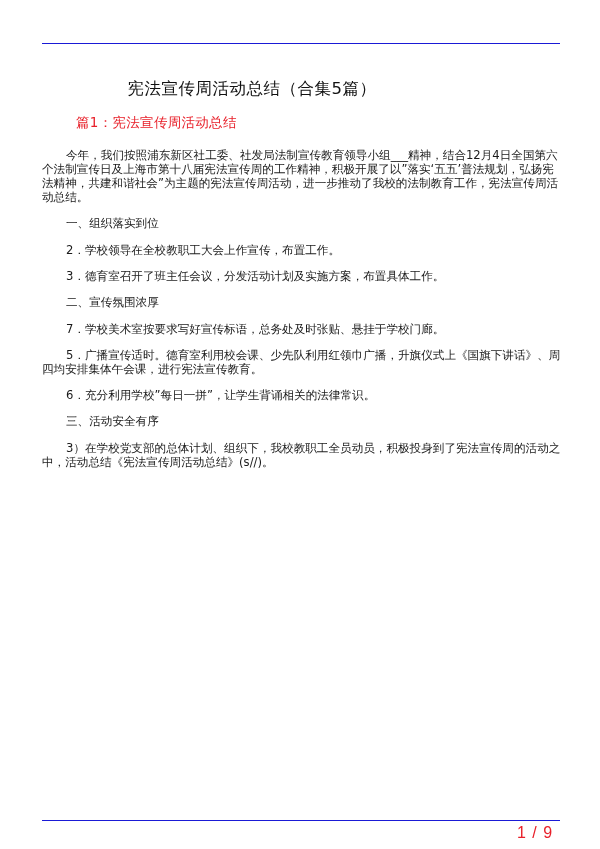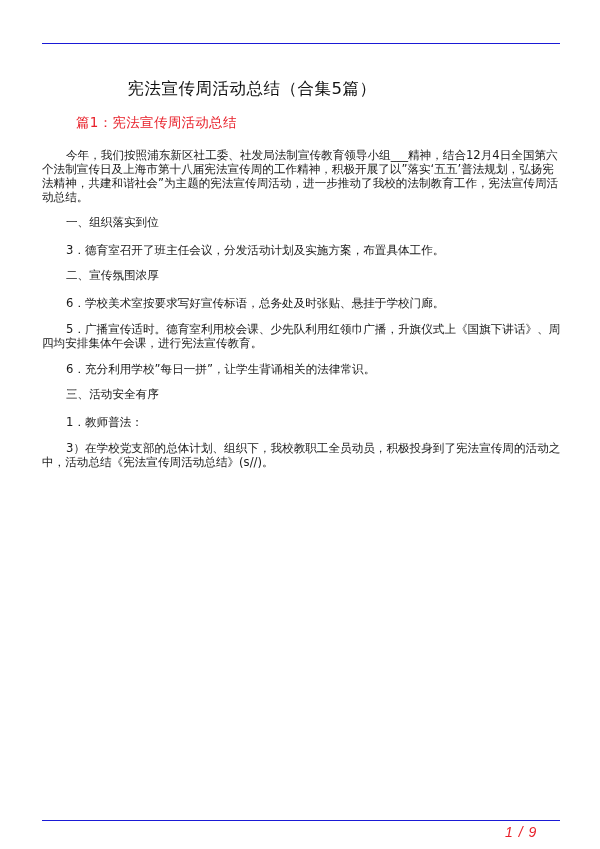--- a/index.html
+++ b/index.html
@@ -54,50 +54,48 @@
       color: #1a1a1a;
     }
     .para {
       margin: 0 0 12px 0;
       text-indent: 24px;
       white-space: normal;
       word-break: break-all;
     }
     .para.heading {
       margin-bottom: 13px;
-      font-family: Liberation Mono, monospace;
     }
     .page-num {
       position: absolute;
       top: 824px;
-      left: 505px;
+      left: 517px;
       font-family: "Liberation Sans", sans-serif;
-      font-size: 14px;
+      font-size: 16px;
       color: #e8202a;
       letter-spacing: 1px;
-      font-style: italic;
     }
   </style>
 </head>
 <body>
 
 <div class="rule top"></div>
 
 <div class="doc-title">宪法宣传周活动总结（合集5篇）</div>
 
 <div class="section-title">篇1：宪法宣传周活动总结</div>
 
 <div class="body">
   <p class="para">今年，我们按照浦东新区社工委、社发局法制宣传教育领导小组___精神，结合12月4日全国第六个法制宣传日及上海市第十八届宪法宣传周的工作精神，积极开展了以”落实‘五五’普法规划，弘扬宪法精神，共建和谐社会”为主题的宪法宣传周活动，进一步推动了我校的法制教育工作，宪法宣传周活动总结。</p>
   <p class="para heading">一、组织落实到位</p>
+  <p class="para">2．学校领导在全校教职工大会上作宣传，布置工作。</p>
   <p class="para">3．德育室召开了班主任会议，分发活动计划及实施方案，布置具体工作。</p>
   <p class="para heading">二、宣传氛围浓厚</p>
-  <p class="para">6．学校美术室按要求写好宣传标语，总务处及时张贴、悬挂于学校门廊。</p>
+  <p class="para">7．学校美术室按要求写好宣传标语，总务处及时张贴、悬挂于学校门廊。</p>
   <p class="para">5．广播宣传适时。德育室利用校会课、少先队利用红领巾广播，升旗仪式上《国旗下讲话》、周四均安排集体午会课，进行宪法宣传教育。</p>
   <p class="para">6．充分利用学校”每日一拼”，让学生背诵相关的法律常识。</p>
   <p class="para heading">三、活动安全有序</p>
-  <p class="para">1．教师普法：</p>
   <p class="para">3）在学校党支部的总体计划、组织下，我校教职工全员动员，积极投身到了宪法宣传周的活动之中，活动总结《宪法宣传周活动总结》(s//)。</p>
 </div>
 
 <div class="rule bottom"></div>
 
 <div class="page-num">1 / 9</div>
 
 </body></html>

